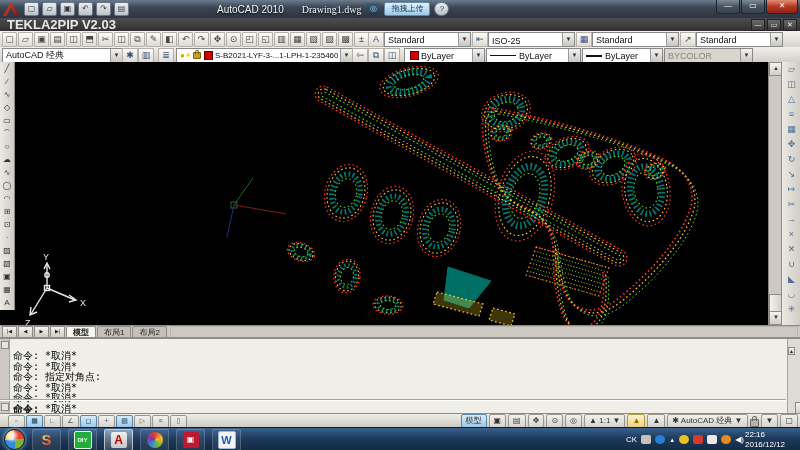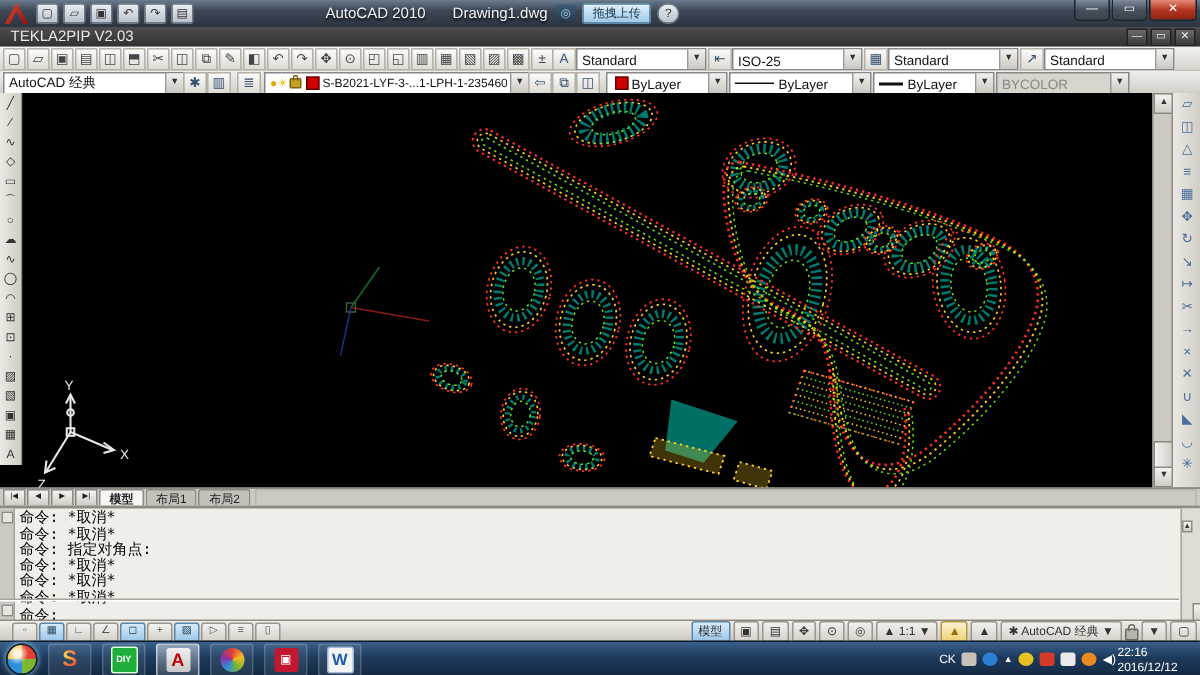--- a/index.html
+++ b/index.html
@@ -9,40 +9,40 @@
 
   
   .titlebar{top:0;height:18px;background:linear-gradient(#66788a,#3c4document654 35%,#303a46);
     background:linear-gradient(#6a7c8e,#3c4654 40%,#2c3642);display:flex;align-items:center;}
   .acad-logo{width:16px;height:14px;margin:1px 3px;background:linear-gradient(135deg,#e8483a,#8c1007);
     clip-path:polygon(0 100%,50% 0,100% 100%,78% 100%,50% 38%,22% 100%);}
   .qat{display:flex;gap:3px;margin-left:2px;}
   .qat-btn{width:13px;height:12px;background:linear-gradient(#e9edf2,#b9c2cc);border:1px solid #6c7886;
     border-radius:2px;font-size:8px;line-height:11px;text-align:center;color:#333;}
   .title-text{color:#f2f5f8;font-size:10px;margin-left:88px;text-shadow:0 1px 2px #000;}
-  .title-doc{margin-left:18px;}
+  .title-doc{margin-left:18px;font-family:Liberation Serif, serif;}
   .search-wrap{display:flex;align-items:center;margin-left:40px;}
   .search-arrow{color:#dfe6ee;font-size:7px;margin-right:2px;}
   .search-box{width:118px;height:12px;background:#fff;border:1px solid #51606e;border-radius:2px;
     font-size:8px;color:#8a8a8a;font-style:italic;padding:0 3px;line-height:12px;overflow:hidden;white-space:nowrap;}
   .infocenter-icon{width:14px;height:12px;margin-left:5px;border-radius:2px;background:linear-gradient(#3e5a74,#243848);
     color:#9fd2f2;font-size:8px;line-height:12px;text-align:center;}
   .upload-btn{height:12px;margin-left:4px;padding:0 6px;background:linear-gradient(#dff1fc,#9cc9e8);
     border:1px solid #5e89a8;border-radius:2px;font-size:8px;line-height:12px;color:#16344c;}
   .help-btn{width:13px;height:12px;margin-left:4px;background:linear-gradient(#e9edf2,#b9c2cc);
     border:1px solid #6c7886;border-radius:7px;font-size:8px;line-height:12px;text-align:center;color:#333;}
   .caption-btns{position:absolute;right:2px;top:0;display:flex;}
   .cap{width:22px;height:13px;border:1px solid #1c242c;border-top:none;background:linear-gradient(#7d8b99,#46525e 50%,#39434e);
     color:#fff;font-size:8px;line-height:12px;text-align:center;border-radius:0 0 3px 3px;margin-left:1px;}
   .cap.close{background:linear-gradient(#e48b77,#b43722 50%,#8f2414);width:30px;}
 
   
   .menubar{top:18px;height:13px;background:linear-gradient(#4e4e4e,#303030);display:flex;align-items:center;}
   .menu-item{color:#e8e8e8;font-size:9px;padding:0 7px;line-height:13px;}
-  .plugin-label{color:#e8e8e8;font-size:10px;padding:0 7px;}
+  .plugin-label{color:#e8e8e8;font-size:13px;padding:0 7px;font-weight:bold;}
   .childwin-btns{position:absolute;right:3px;top:1px;display:flex;gap:2px;}
   .cwb{width:12px;height:10px;background:linear-gradient(#6a6a6a,#3a3a3a);border:1px solid #222;
     color:#eee;font-size:7px;line-height:9px;text-align:center;}
 
   
   .toolbar1{top:31px;height:16px;background:linear-gradient(#f4f3f0,#d6d3cc);border-bottom:1px solid #a8a49c;}
   .toolbar2{top:47px;height:15px;background:linear-gradient(#f0efec,#d2cfc8);border-bottom:1px solid #8f8b84;}
   .tb-icons{position:absolute;left:2px;top:1px;display:flex;}
   .tbi{width:13px;height:13px;margin-right:1px;font-size:9px;line-height:13px;text-align:center;color:#444;
     background:linear-gradient(#fbfbfa,#dedbd4);border:1px solid #b5b1a8;border-radius:1px;}
@@ -81,21 +81,21 @@
     font-size:5px;line-height:9px;text-align:center;color:#222;margin-right:1px;}
   .ltab{font-size:8px;line-height:11px;padding:0 6px;color:#222;border:1px solid #8f8b84;border-bottom:none;
     background:#c4c0b9;border-radius:2px 2px 0 0;margin-right:1px;}
   .ltab.active{background:#f6f5f1;font-weight:bold;}
   .hscroll-fill{flex:1;height:10px;background:#cdc9c2;margin:0 2px;border:1px solid #b9b5ae;}
 
   
   .cmdwin{top:337px;height:76px;background:#efeee8;border-top:2px solid #8f8b84;}
   .cmd-gutter{position:absolute;left:0;top:0;width:9px;height:76px;background:#cdc9c2;border-right:1px solid #a8a49c;}
   .grip{position:absolute;left:1px;width:6px;height:6px;background:#e6e4de;border:1px solid #8f8b84;}
-  .cmd-history{position:absolute;left:13px;top:2px;width:740px;height:56px;font-size:10px;color:#000;line-height:10.5px;
+  .cmd-history{position:absolute;left:13px;top:12px;width:740px;height:56px;font-size:10px;color:#000;line-height:10.5px;
     font-family:"DejaVu Sans Mono","Liberation Mono",monospace;}
   .cmd-prompt{position:absolute;left:13px;top:64px;font-size:10px;color:#000;
     font-family:"DejaVu Sans Mono","Liberation Mono",monospace;}
   .cmd-sep{position:absolute;left:0;top:60px;width:786px;height:1px;background:#a8a49c;box-shadow:0 1px 0 #fff;}
   .cmd-scroll{position:absolute;right:0;top:0;width:12px;height:76px;background:#dedbd4;border-left:1px solid #a8a49c;}
   .cs-btn{width:11px;height:11px;background:linear-gradient(#f4f3f0,#d0cdc6);border:1px solid #8f8b84;
     font-size:5px;line-height:10px;text-align:center;color:#333;}
   .cs-btn.dn{position:absolute;bottom:0;}
 
   

